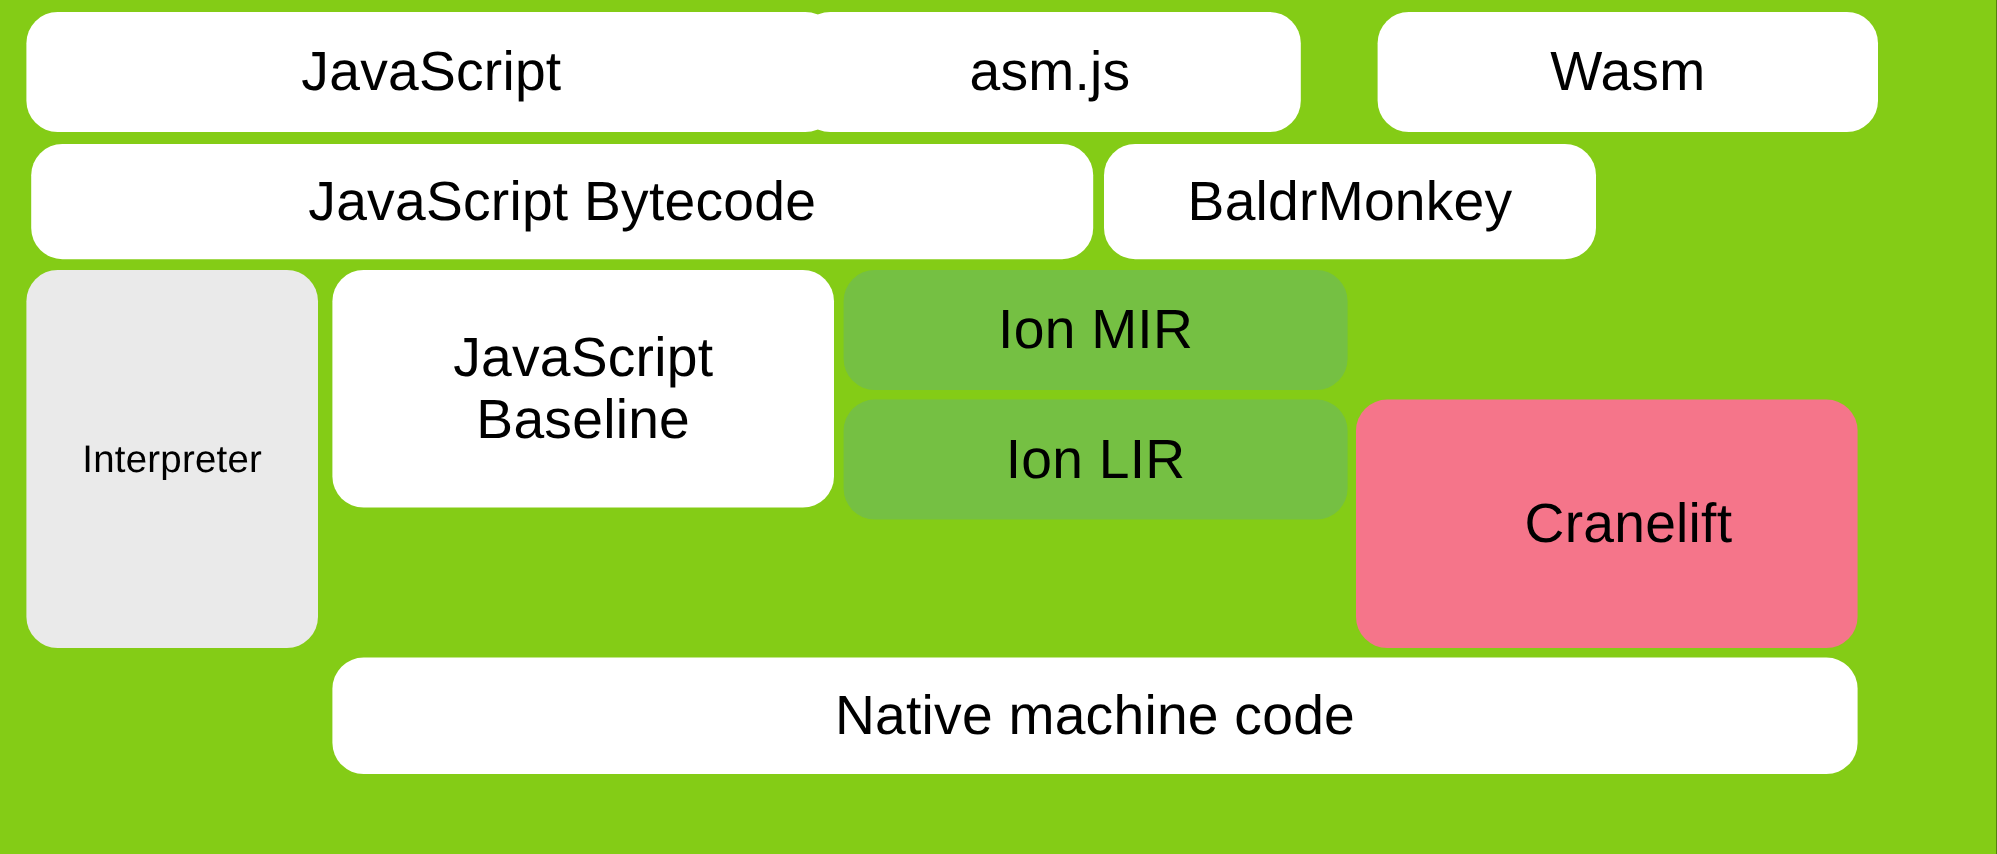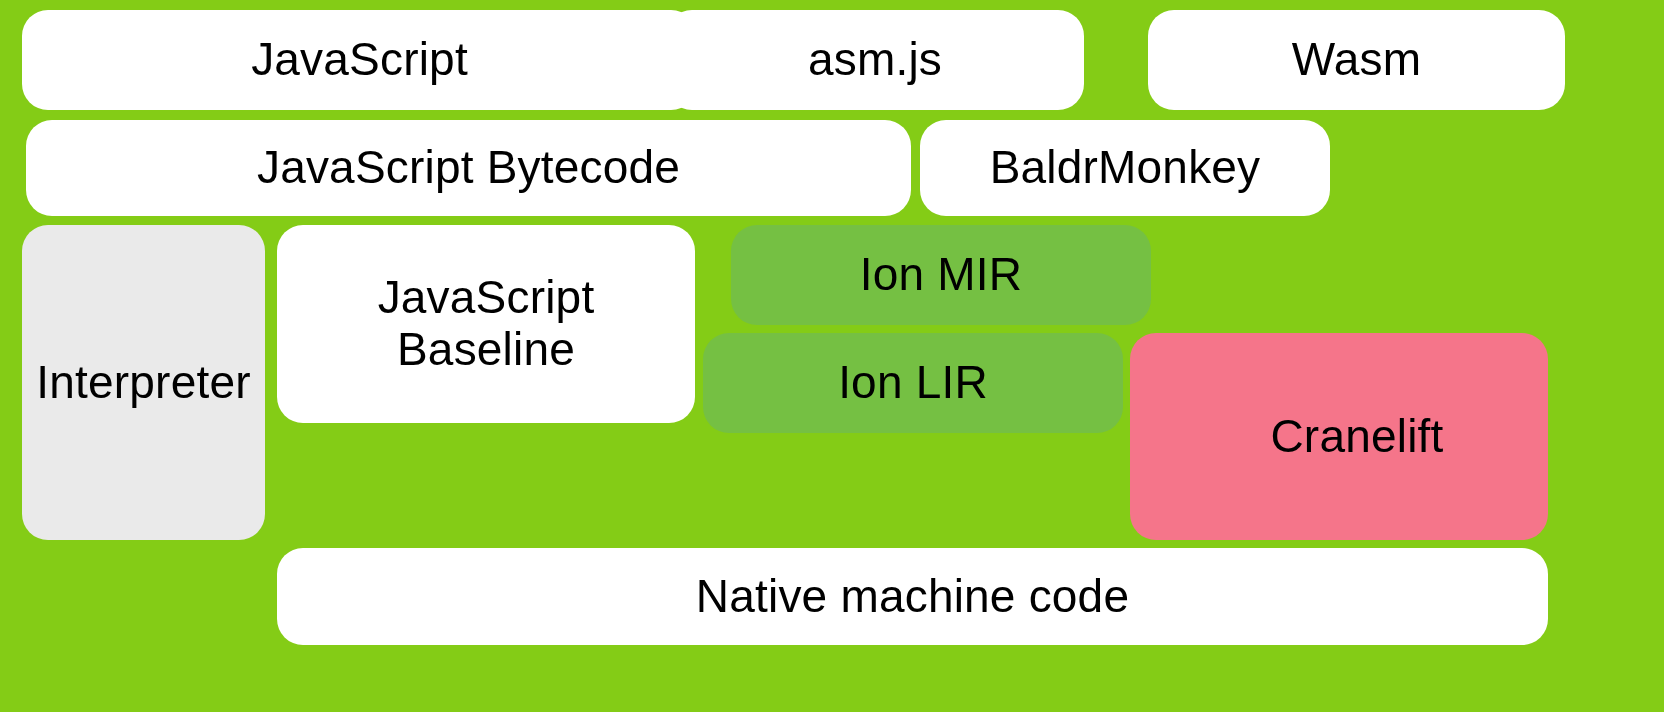--- a/index.html
+++ b/index.html
@@ -41,23 +41,23 @@
   
   #n-javascript      { left: 22px;   top: 10px;  width: 675px;  height: 100px; font-size: 46px; }
   #n-asmjs           { left: 666px;  top: 10px;  width: 418px;  height: 100px; font-size: 46px; }
   #n-wasm            { left: 1131px; top: 10px;  width: 417px;  height: 100px; font-size: 46px; margin-left: 17px; }
 
   
   #n-js-bytecode     { left: 26px;   top: 120px; width: 885px;  height: 96px;  font-size: 46px; }
   #n-baldrmonkey     { left: 920px;  top: 120px; width: 410px;  height: 96px;  font-size: 46px; text-align: right; }
 
   
-  #n-interpreter     { left: 22px;   top: 225px; width: 243px;  height: 315px; font-size: 46px; }
+  #n-interpreter     { left: 22px;   top: 225px; width: 243px;  height: 315px; font-size: 32px; }
   #n-js-baseline     { left: 277px;  top: 225px; width: 418px;  height: 198px; font-size: 46px; }
-  #n-ion-mir         { left: 703px;  top: 225px; width: 420px;  height: 100px; font-size: 46px; margin-left: 28px; }
+  #n-ion-mir         { left: 703px;  top: 225px; width: 420px;  height: 100px; font-size: 46px; }
   #n-ion-lir         { left: 703px;  top: 333px; width: 420px;  height: 100px; font-size: 46px; }
   #n-macro-assembler { left: 277px;  top: 441px; width: 845px;  height: 99px;  font-size: 46px; }
   #n-cranelift       { left: 1130px; top: 333px; width: 418px;  height: 207px; font-size: 46px; padding-left: 36px; }
 
   
   #n-native-code     { left: 277px;  top: 548px; width: 1271px; height: 97px;  font-size: 46px; }
 </style>
 </head>
 <body>
 

